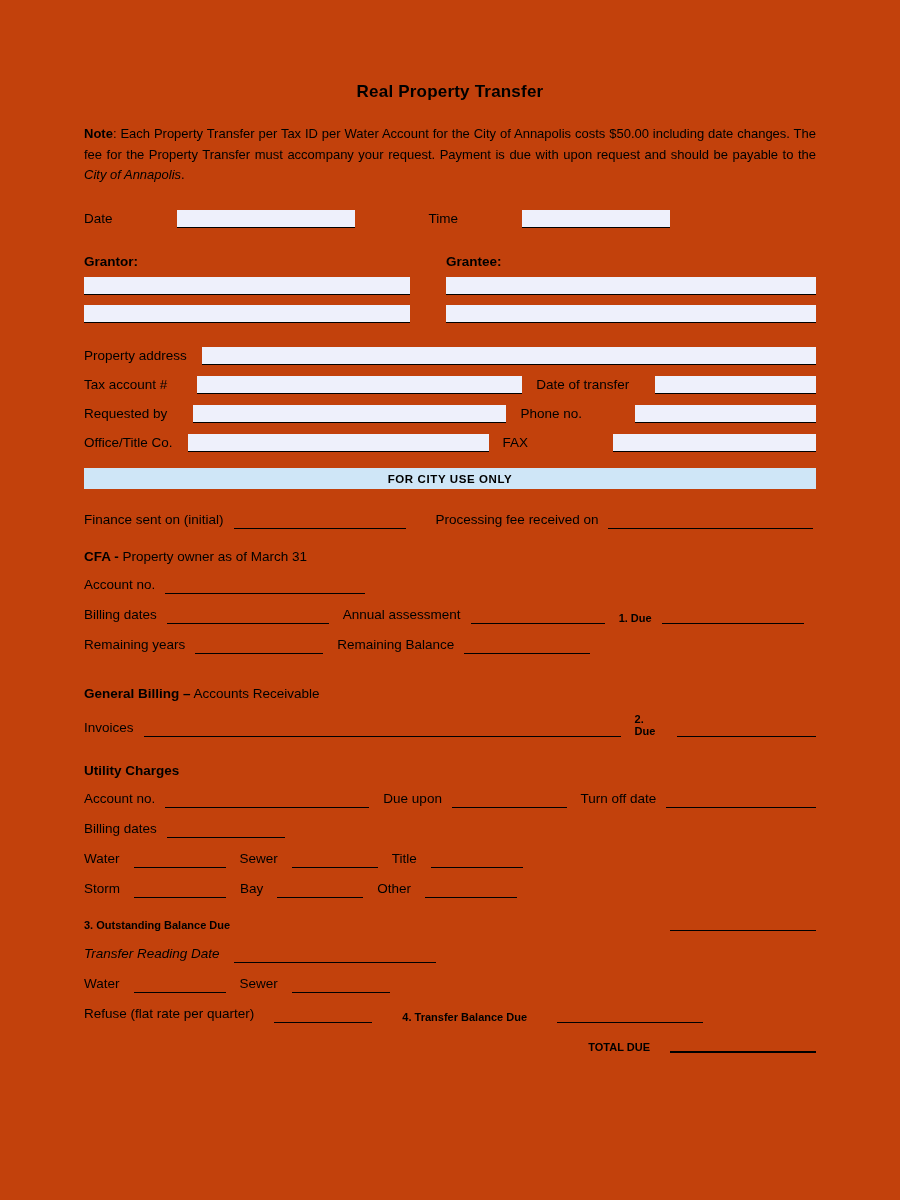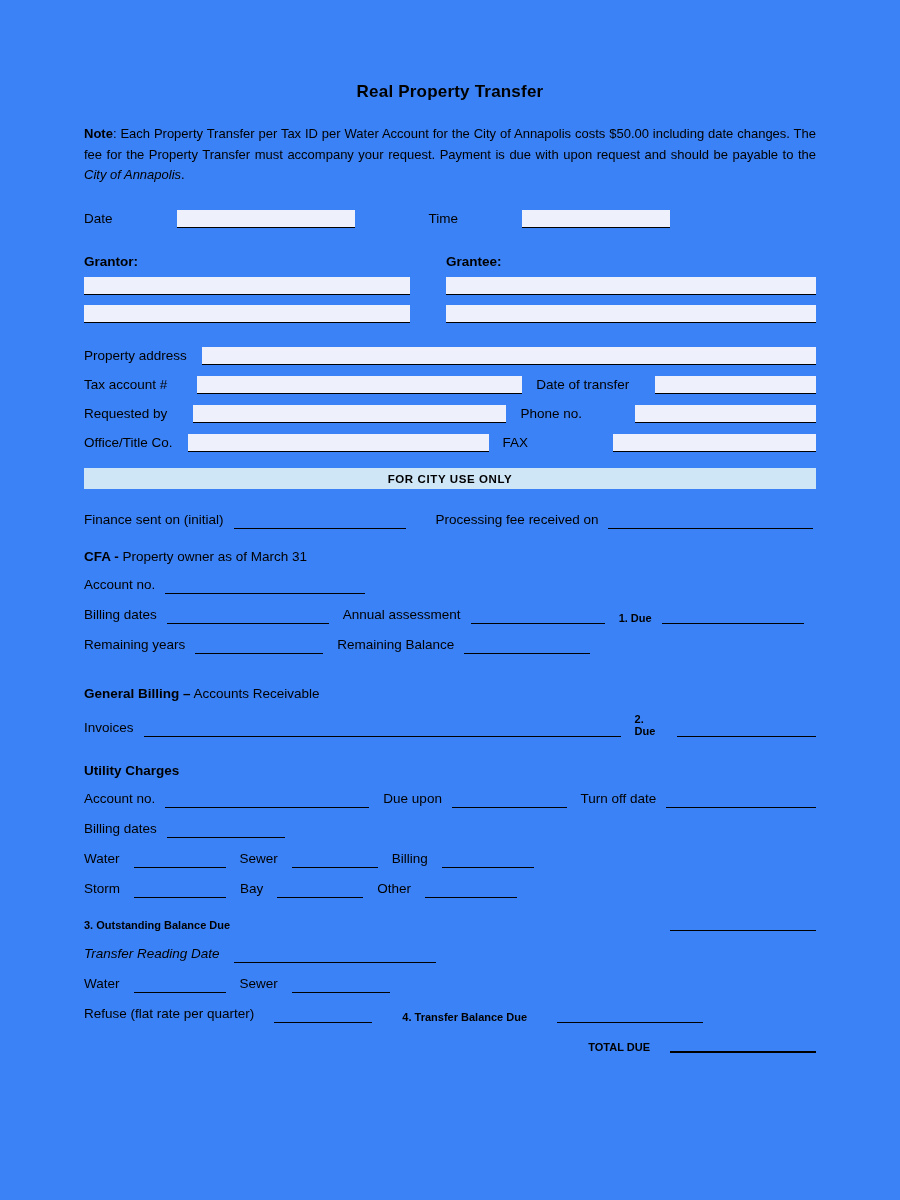--- a/index.html
+++ b/index.html
@@ -13,21 +13,21 @@
     font-family: "Liberation Sans", sans-serif;
     color: #000000;
     position: relative;
     overflow: hidden;
   }
   .page {
     position: absolute;
     left: 0; top: 0;
     width: 900px;
     height: 1200px;
-    background: #3b82f6;
+    background: #c2410c;
     box-sizing: border-box;
     padding: 60px 84px 40px 84px;
   }
   .title {
     text-align: center;
     font-size: 17px;
     font-weight: bold;
     margin: 22px 0 22px 0;
     letter-spacing: 0.2px;
   }
@@ -269,21 +269,21 @@
 
   <div class="line-row">
     <span class="lbl">Water</span>
     <span class="sp14"></span>
     <span class="u" style="width:92px"></span>
     <span class="sp14"></span>
     <span class="lbl">Sewer</span>
     <span class="sp14"></span>
     <span class="u" style="width:86px"></span>
     <span class="sp14"></span>
-    <span class="lbl">Billing</span>
+    <span class="lbl">Title</span>
     <span class="sp14"></span>
     <span class="u" style="width:92px"></span>
   </div>
 
   <div class="line-row">
     <span class="lbl">Storm</span>
     <span class="sp14"></span>
     <span class="u" style="width:92px"></span>
     <span class="sp14"></span>
     <span class="lbl">Bay</span>

